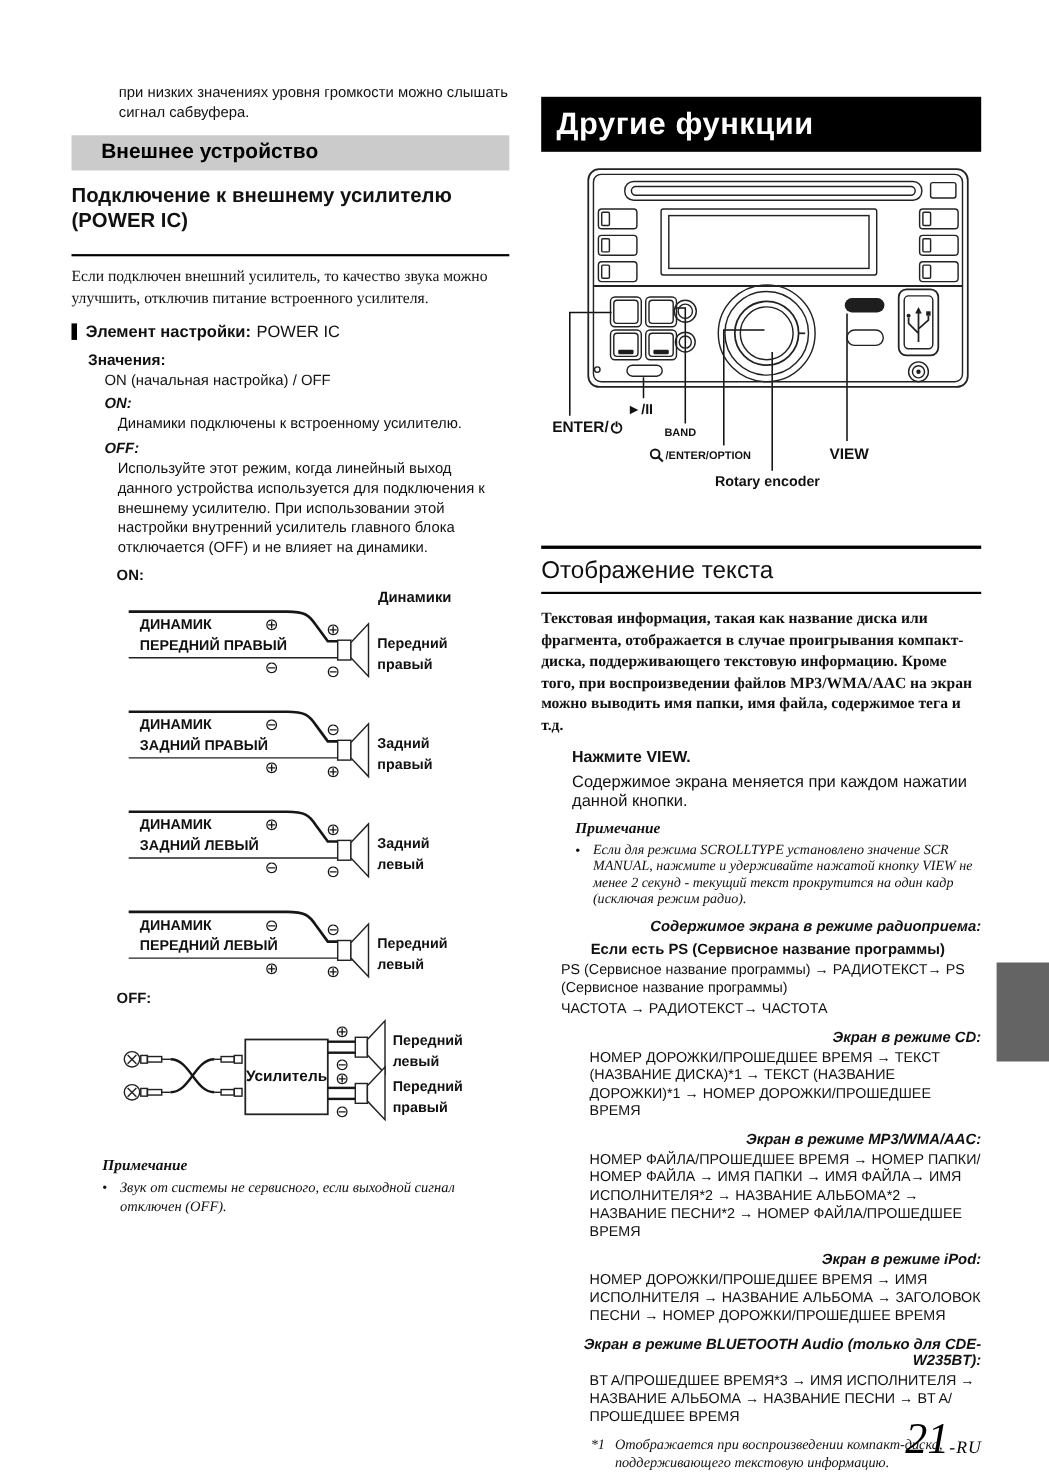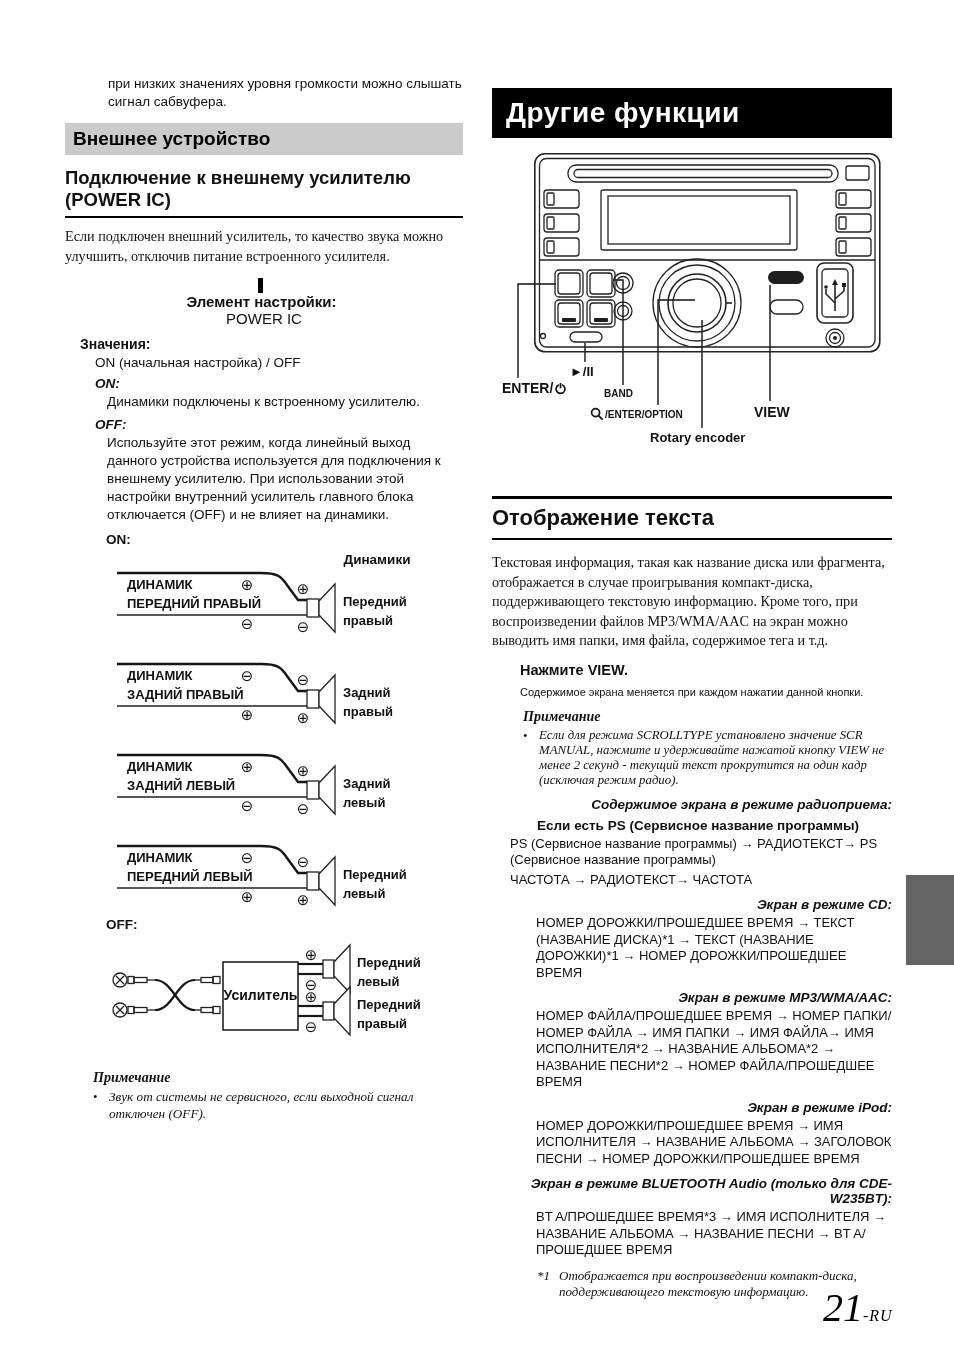--- a/index.html
+++ b/index.html
@@ -6,26 +6,26 @@
   .page { position:relative; width:954px; height:1348px; background:#fff;
           font-family:"Liberation Sans",sans-serif; color:#111; overflow:hidden; }
 
   
   .col-left  { position:absolute; left:65px;  top:75px; width:398px; }
   .col-right { position:absolute; left:492px; top:88px; width:400px; }
 
   
   .cont { margin-left:43px; font-size:13.5px; line-height:18px; }
   .banner-gray { margin-top:12px; background:#cbcbcb; color:#000;
-                 font-size:19px; font-weight:bold; padding:5px 8px; }
+                 font-size:19px; font-weight:bold; padding:5px 27px; }
   .lhead { margin:12px 0 0 0; font-size:18.5px; font-weight:bold; line-height:22px;
-           padding-bottom:5px; border-bottom:2px solid #000; }
+           padding-bottom:20px; border-bottom:2px solid #000; }
   .serif-para { margin:8px 0 0 0; font-family:"Liberation Serif",serif;
                 font-size:14.2px; line-height:20px; }
-  .setting-row { margin-top:12px; font-size:15px; display:flex; align-items:center;flex-direction:column; }
+  .setting-row { margin-top:12px; font-size:15px; display:flex; align-items:center; }
   .marker { display:inline-block; width:5px; height:15px; background:#000; margin-right:8px; }
   .setting-label { font-weight:bold; margin-right:5px; }
   .lbl-values { margin:9px 0 0 15px; font-weight:bold; font-size:14px; }
   .values-text { margin:3px 0 0 30px; font-size:13.5px; }
   .onoff-lbl { margin:6px 0 0 30px; font-weight:bold; font-style:italic; font-size:13.5px; }
   .onoff-desc { margin:2px 0 0 42px; font-size:13.5px; line-height:18px; }
   .diagram-lbl { margin:8px 0 0 41px; font-weight:bold; font-size:13.5px; }
   .dsvg { display:block; margin-top:4px; }
   .note-blk { margin:4px 0 0 28px; font-family:"Liberation Serif",serif; }
   .note-title { font-weight:bold; font-style:italic; font-size:14px; }
@@ -33,27 +33,27 @@
   .note-bullet { width:16px; font-size:13px; }
   .note-text { flex:1; font-style:italic; font-size:13.2px; line-height:16.5px; }
 
   
   .banner-black { background:#000; color:#fff; font-size:28px; font-weight:bold;
                   padding:9px 0 9px 14px; letter-spacing:0.5px; }
   .figure { position:relative; margin-top:12px; width:410px; height:300px; }
   .devlab { position:absolute; font-weight:bold; font-size:13px; white-space:nowrap;
             display:flex; align-items:center; }
   .devlab svg { margin:0 1px; }
-  .rhead { margin-top:46px; font-size:22px; font-weight:bold;
+  .rhead { margin-top:46px; font-size:22px; font-weight:normal;
            border-top:3.5px solid #000; border-bottom:2.5px solid #000;
            padding:6px 0 7px 0; }
   .r-intro { margin:13px 2px 0 0; font-family:"Liberation Serif",serif;
-             font-size:14.2px; line-height:19.5px; }
+             font-size:14.2px; line-height:19.5px;font-weight:bold; }
   .step { margin:11px 0 0 28px; font-size:14.5px; font-weight:bold; }
-  .step-desc { margin:5px 0 0 28px; font-size:11px; line-height:18px; }
+  .step-desc { margin:5px 0 0 28px; font-size:15px; line-height:18px; }
   .rnote { margin:8px 0 0 31px; font-family:"Liberation Serif",serif; }
   .rnote .note-text { font-size:12.8px; line-height:15px; }
   .modehead { margin:9px 0 0 28px; font-weight:bold; font-style:italic; font-size:13.5px;text-align:right; }
   .subhead  { margin:6px 0 0 45px; font-weight:bold; font-size:13.5px; }
   .flow     { margin:3px 0 0 44px; font-size:13px; line-height:16.5px; }
   .flow-ps  { margin-left:18px; }
   .footnote { display:flex; margin:9px 0 0 45px; font-family:"Liberation Serif",serif;
               font-style:italic; font-size:13px; line-height:16.5px; }
   .fn-label { width:22px; }
   .fn-text { flex:1; }

